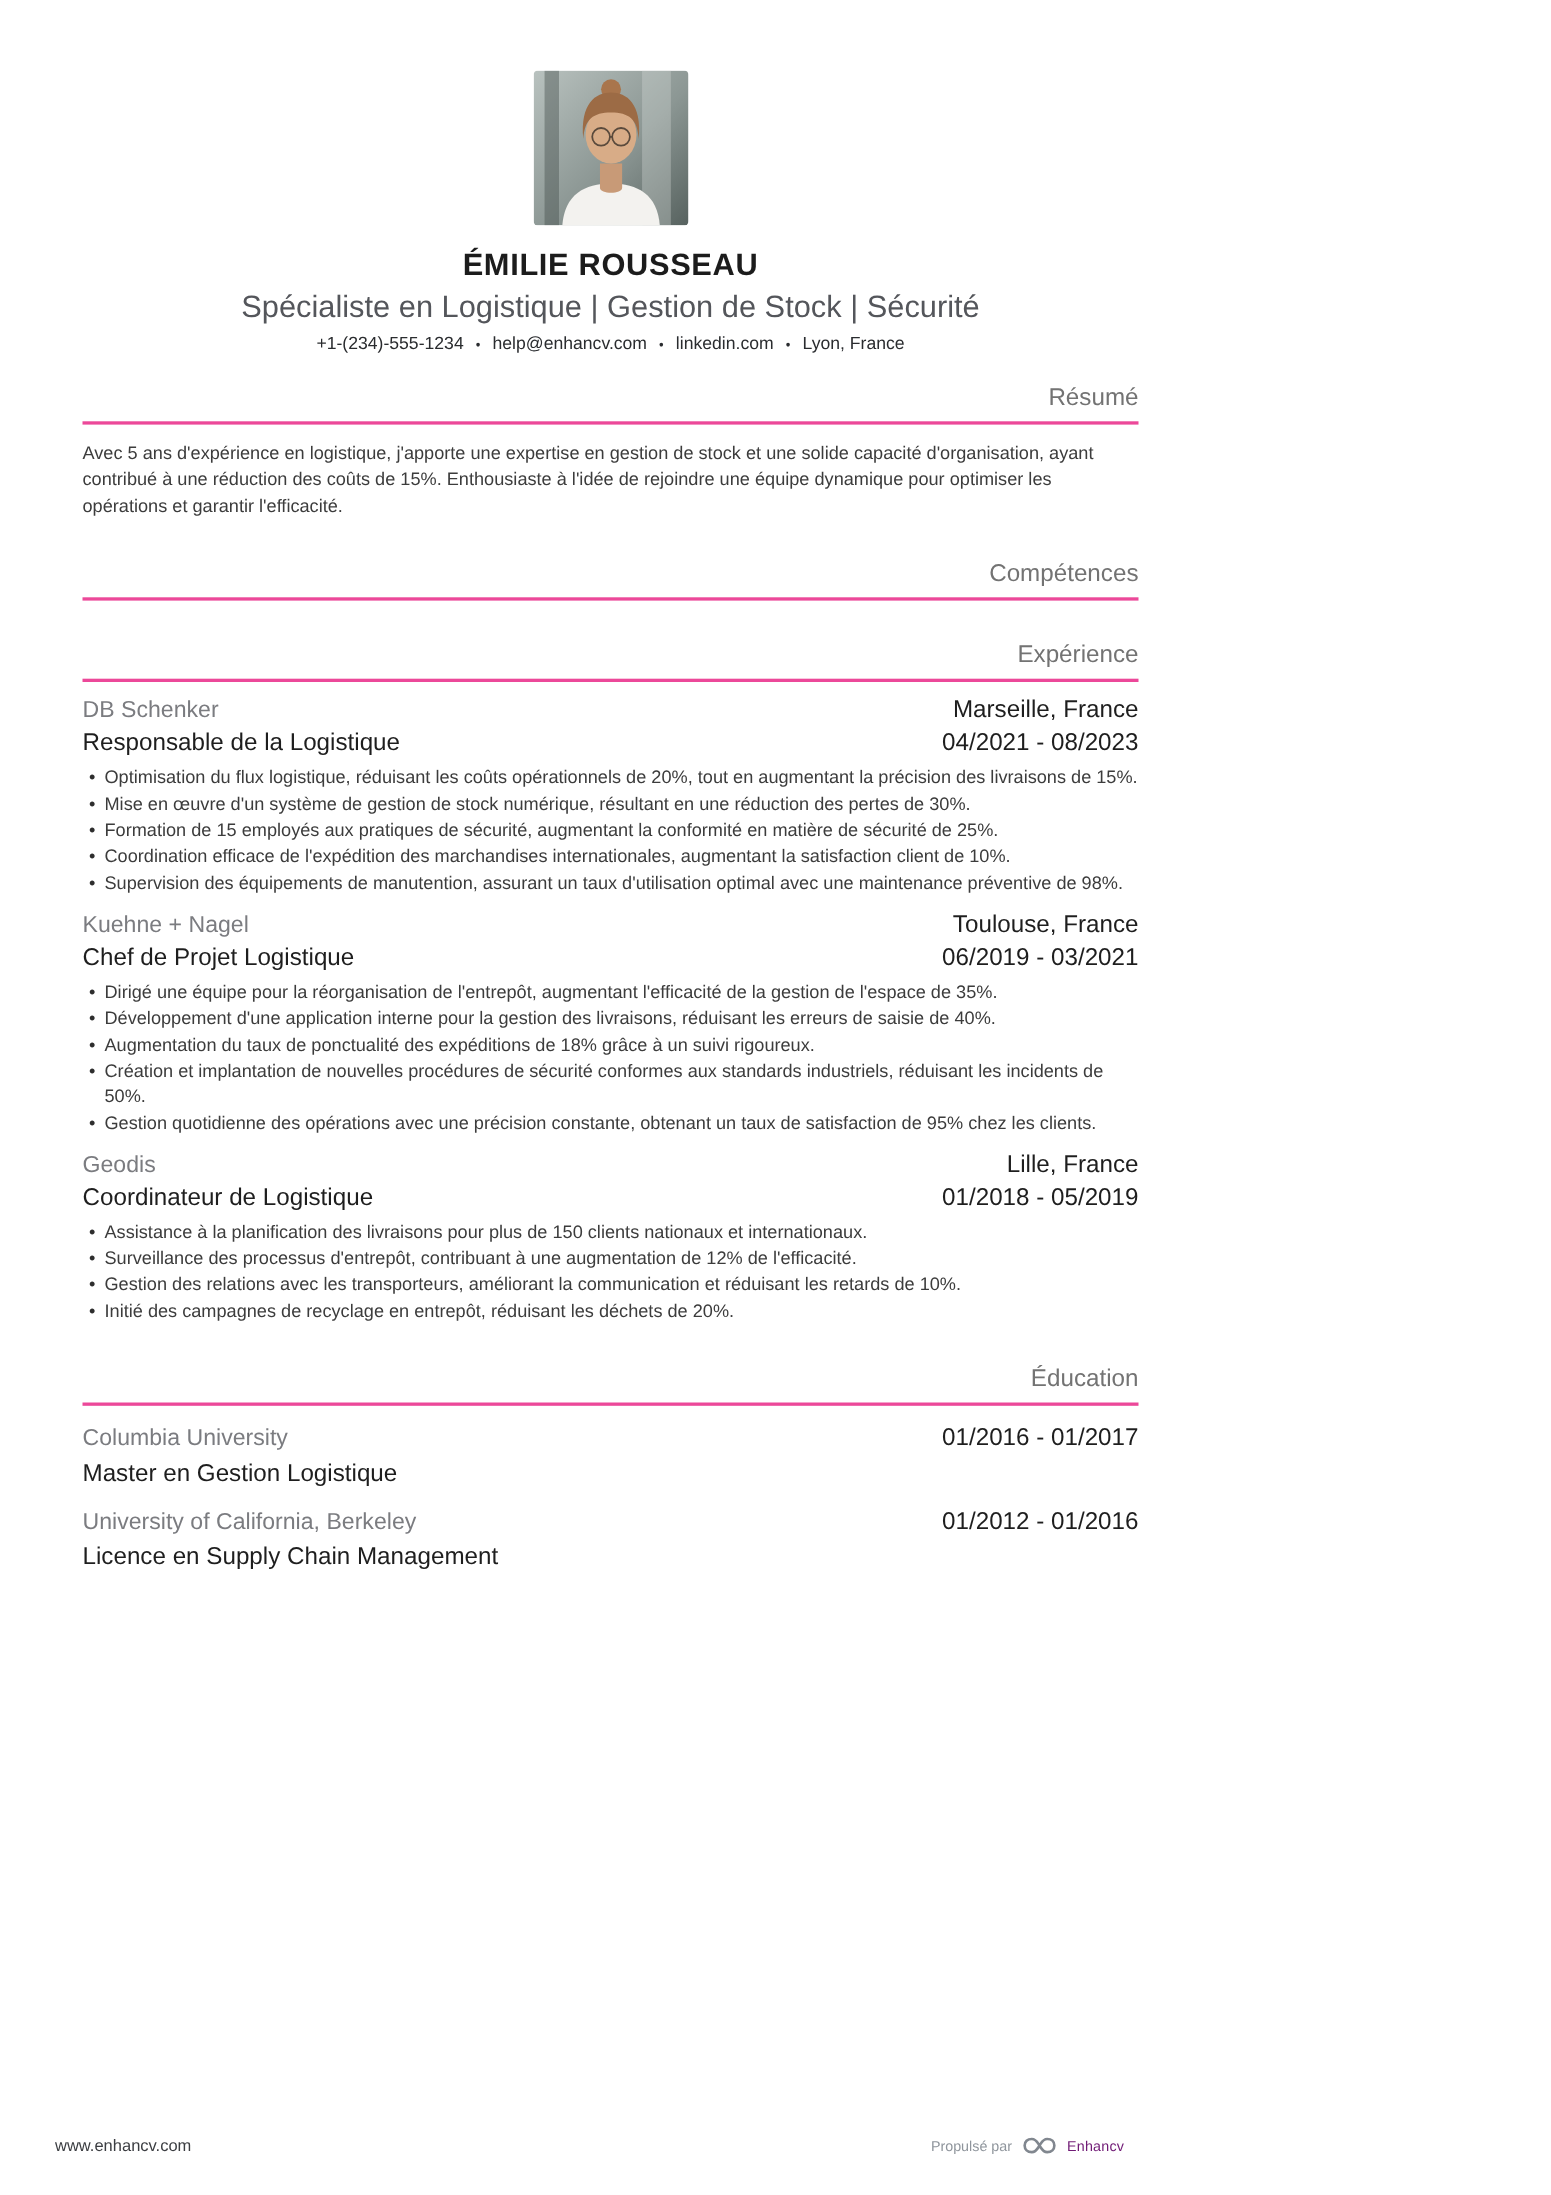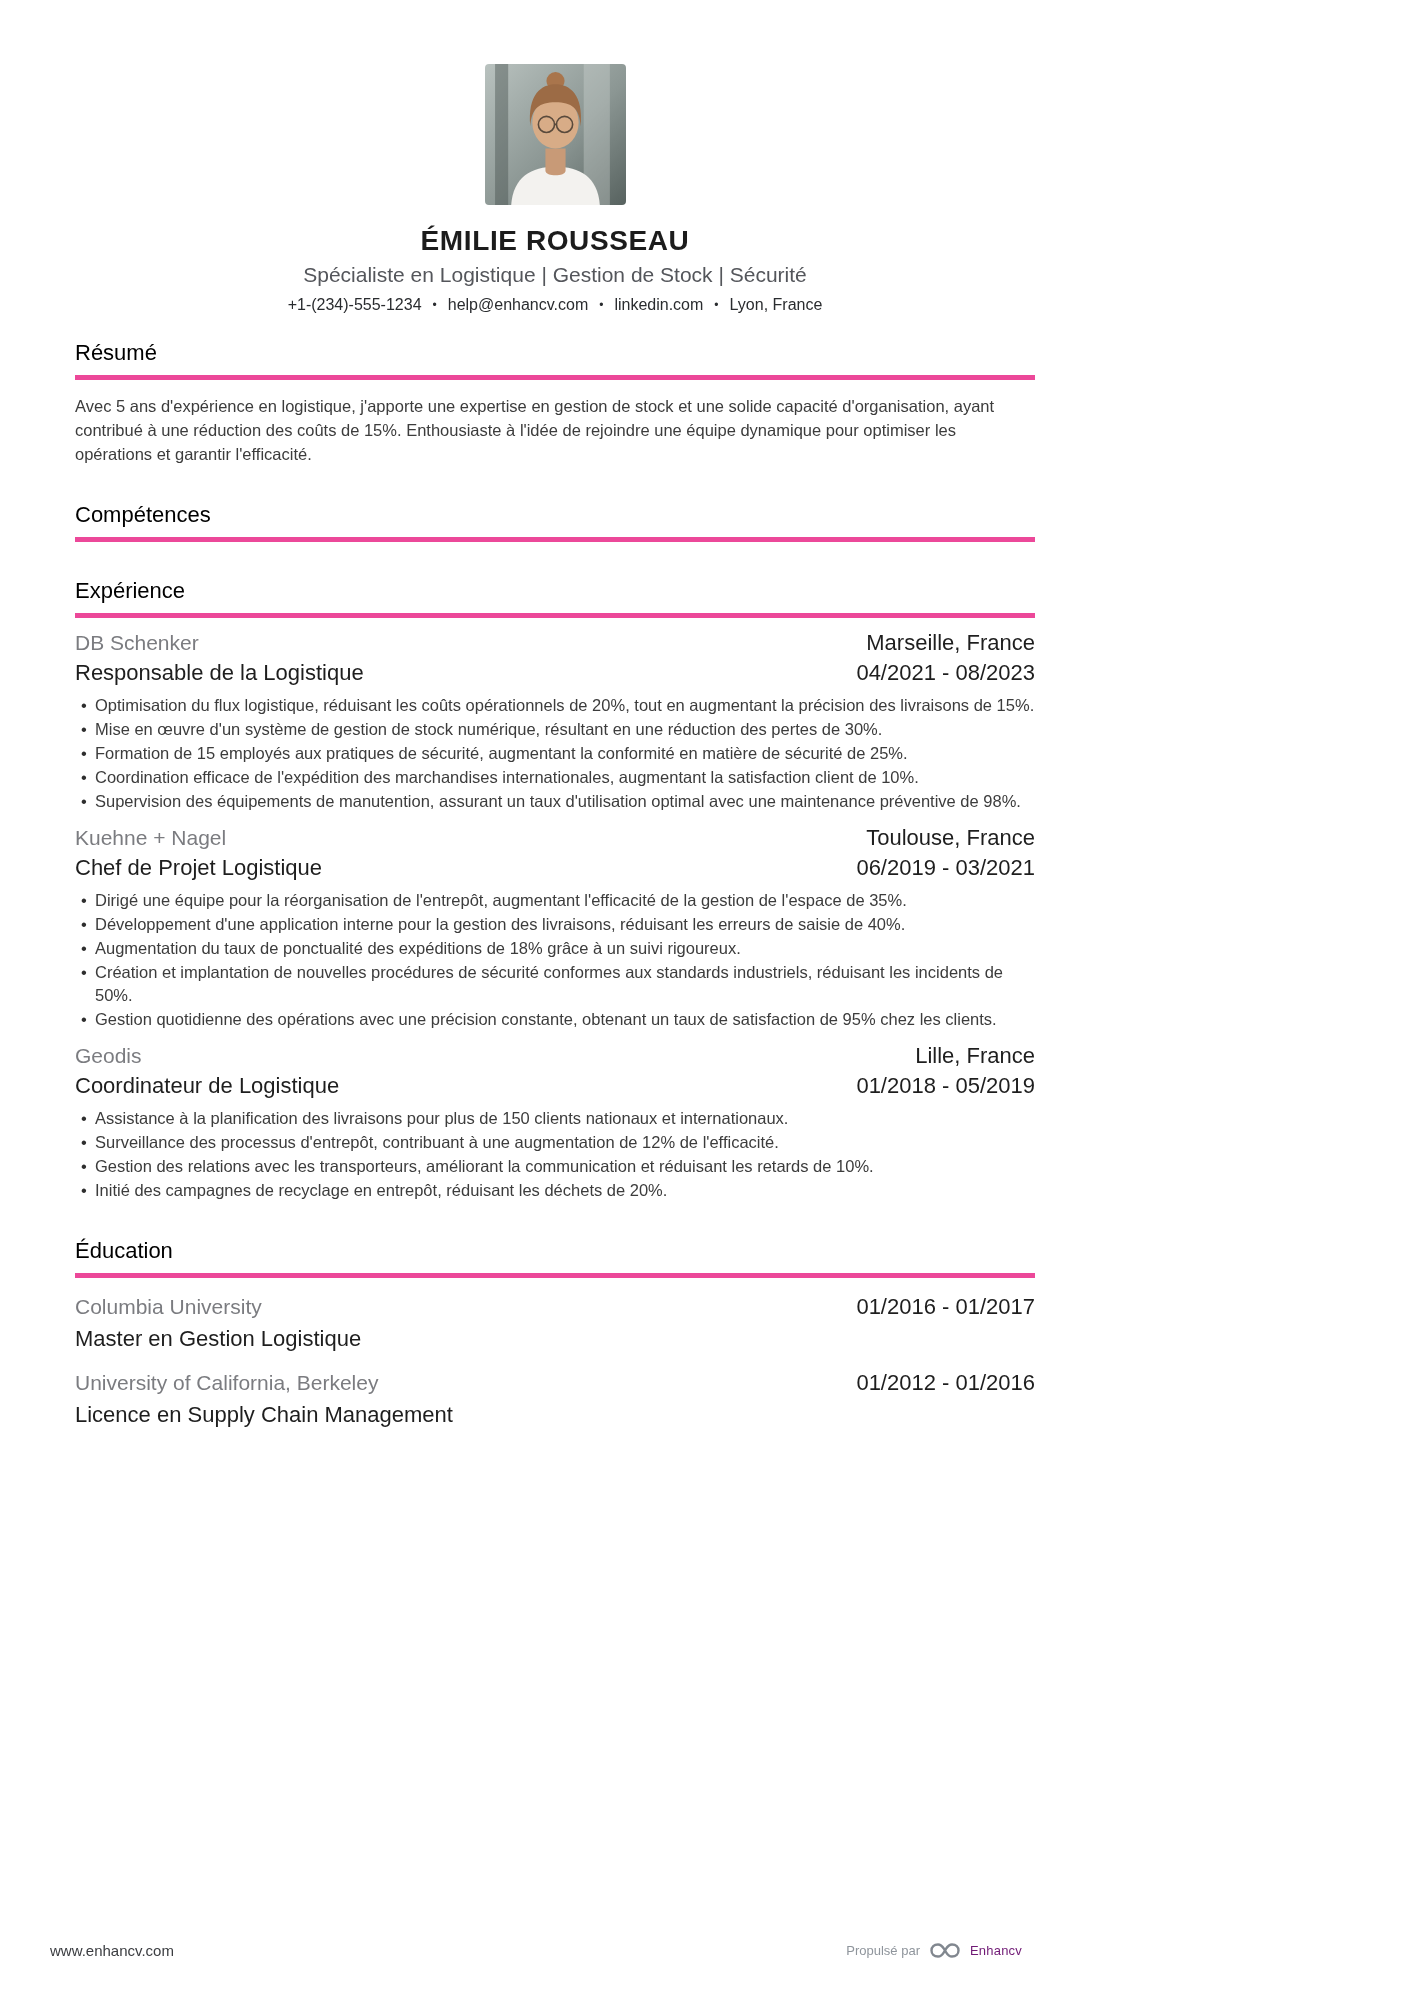--- a/index.html
+++ b/index.html
@@ -31,45 +31,45 @@
   .name {
     margin: 20px 0 0;
     font-size: 28px;
     font-weight: 700;
     letter-spacing: 0.6px;
     text-align: center;
     color: #1c1c1c;
   }
   .headline {
     margin-top: 6px;
-    font-size: 21px;
+    font-size: 28px;
     text-align: center;
     color: #54565b;
   }
   .contact {
     margin-top: 9px;
     display: flex;
     justify-content: center;
     align-items: center;
     gap: 11px;
     font-size: 16px;
     color: #2a2c2f;
   }
   .contact .dot { font-size: 12px; color: #2a2c2f; }
   
   section { margin-top: 36px; }
   section.first { margin-top: 26px; }
   h2.sec {
     margin: 0;
     font-size: 22px;
     font-weight: 400;
-    text-align: left;
-    color: #000000;
+    text-align: right;
+    color: #737373;
     padding-bottom: 9px;
-    border-bottom: 5px solid #ec4899;
+    border-bottom: 3px solid #ec4899;
   }
   .body-text {
     margin: 14px 0 0;
     font-size: 16.5px;
     line-height: 24px;
     color: #3c3c3c;
   }
   
   .job { margin-top: 12px; }
   .job.firstjob { margin-top: 12px; }

